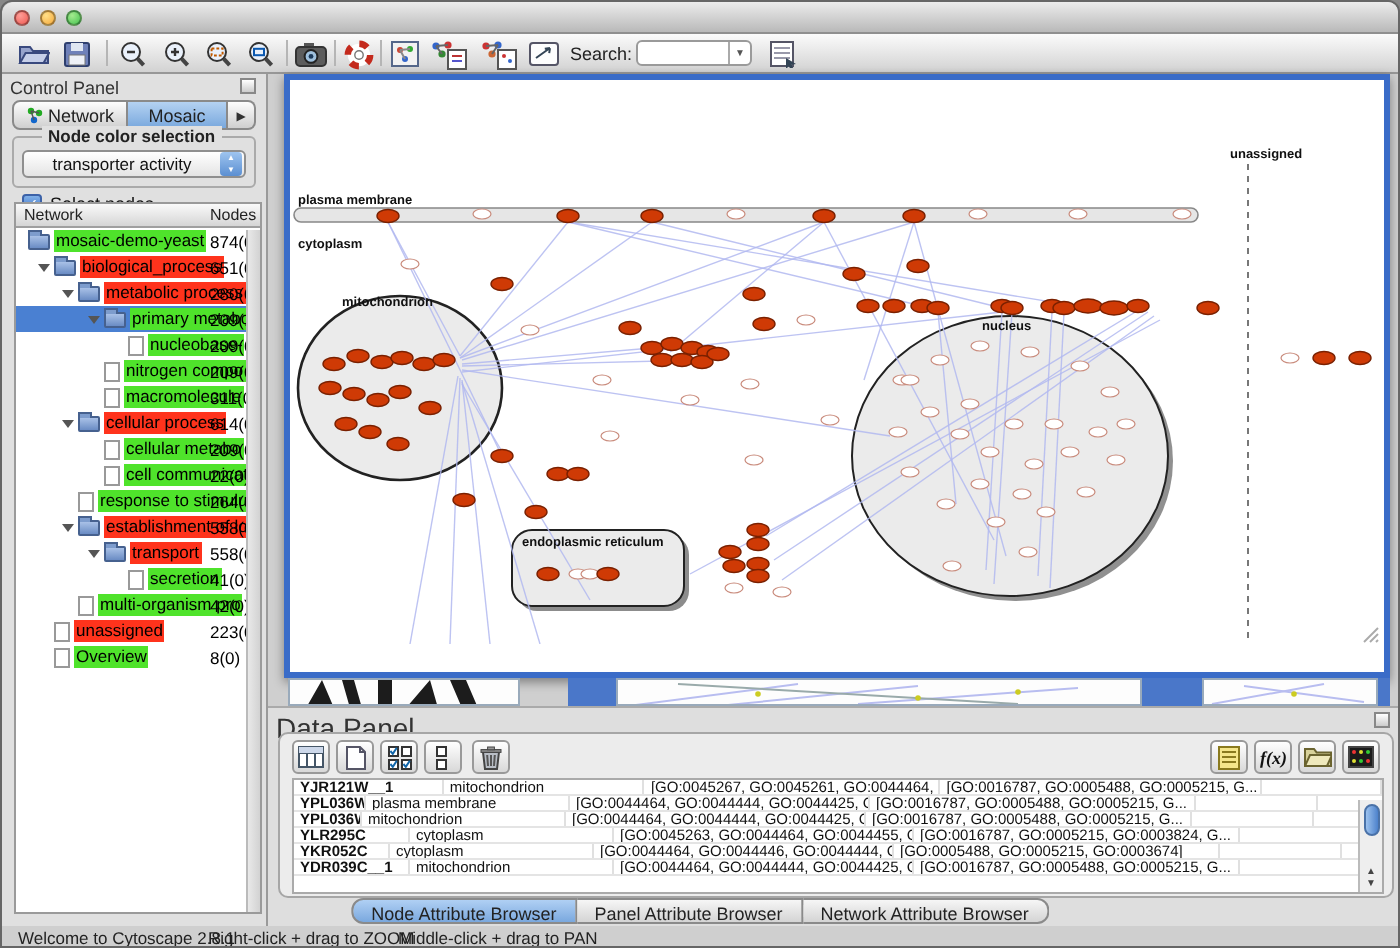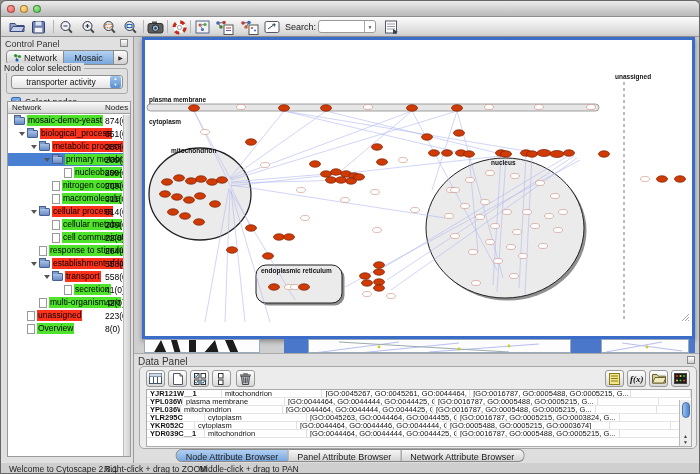--- a/index.html
+++ b/index.html
@@ -42,22 +42,22 @@
   .cp-tabs { position:absolute; left:5px; top:13px; height:15px; display:flex; }
   .seg { height:15px; border:1px solid #8a8a8a; border-left:none; font-size:9px;
     color:#222; display:flex; align-items:center; justify-content:center; gap:2px;
     background:linear-gradient(#fdfdfd,#cfcfcf); padding:0 5px; }
   .seg.first { border-left:1px solid #8a8a8a; border-radius:4px 0 0 4px; }
   .seg.last { border-radius:0 4px 4px 0; }
   .seg.sel { background:linear-gradient(#b4d2f2,#79a8dd); }
   .seg .arr { font-size:6px; color:#333; }
   .fieldset { position:absolute; left:5px; top:31px; width:122px; height:26px;
     border:1px solid #aaa; border-radius:3px; }
-  .fieldset-label { position:absolute; left:0; top:26px; background:#e0e0e0;
-    padding:0 3px; font-size:8.5px; color:#222; }
+  .fieldset-label { position:absolute; left:20px; top:26px; background:#e0e0e0;
+    padding:0 3px; font-size:8.5px; color:#222;font-weight:bold; }
   .dropdown { position:absolute; left:10px; top:38px; width:112px; height:14px;
     background:linear-gradient(#fff,#e4e4e4); border:1px solid #8f8f8f; border-radius:3px;
     font-size:8.5px; color:#111; display:flex; align-items:center; }
   .dropdown .dval { flex:1; text-align:center; }
   .stepper { width:11px; height:12px; margin-right:1px; border-radius:2px;
     background:linear-gradient(#9ec4ef,#5b8fd2); color:#fff; font-size:4px; line-height:6px;
     text-align:center; }
   .checkrow { position:absolute; left:10px; top:60px; display:flex; align-items:center; gap:4px; }
   .checkbox { width:10px; height:10px; border-radius:2px; border:1px solid #3c62a8;
     background:linear-gradient(#7fb0e8,#3d6fc6); color:#fff; font-size:8px; line-height:9px;
@@ -102,21 +102,21 @@
 
   
   .strip { position:absolute; left:141px; top:338px; width:553px; height:14px; }
   .strip > div { position:absolute; top:0; height:14px; }
   .sw-white { background:#fdfdfd; border:1px solid #9ab; overflow:hidden; }
   .sw-blue { background:#4a77c9; }
 
   
   .data-panel { position:absolute; left:133px; top:352px; width:567px; height:110px;
     background:#dedede; border-top:1px solid #aaa; }
-  .dp-title { position:absolute; left:4px; top:2px; font-size:10px; color:#333; }
+  .dp-title { position:absolute; left:4px; top:2px; font-size:14px; color:#333; }
   .dp-box { position:absolute; left:5px; top:12px; width:558px; height:83px;
     background:#ececec; border:1px solid #a6a6a6; border-radius:5px; }
   .dp-toolbar { position:absolute; left:6px; top:3px; right:6px; height:18px;font-weight:bold; }
   .dp-btn { position:absolute; top:0; width:19px; height:17px;
     background:linear-gradient(#ffffff,#d8d8d8); border:1px solid #999; border-radius:3px;
     display:flex; align-items:center; justify-content:center; }
   .attr-table { position:absolute; left:6px; top:22px; width:546px; height:58px;
     background:#fff; border:1px solid #aaa; font-size:7.5px; overflow:hidden; }
   .att-head { display:flex; height:10px; background:linear-gradient(#f4f4f4,#d7d7d7);
     border-bottom:1px solid #9f9f9f; }

